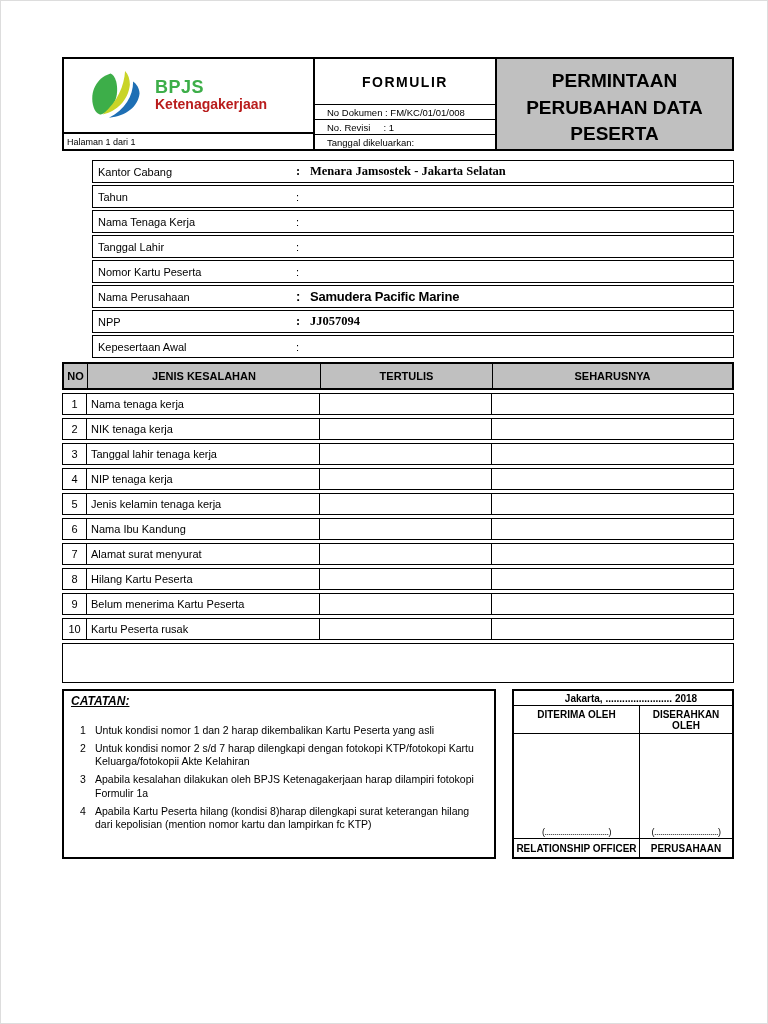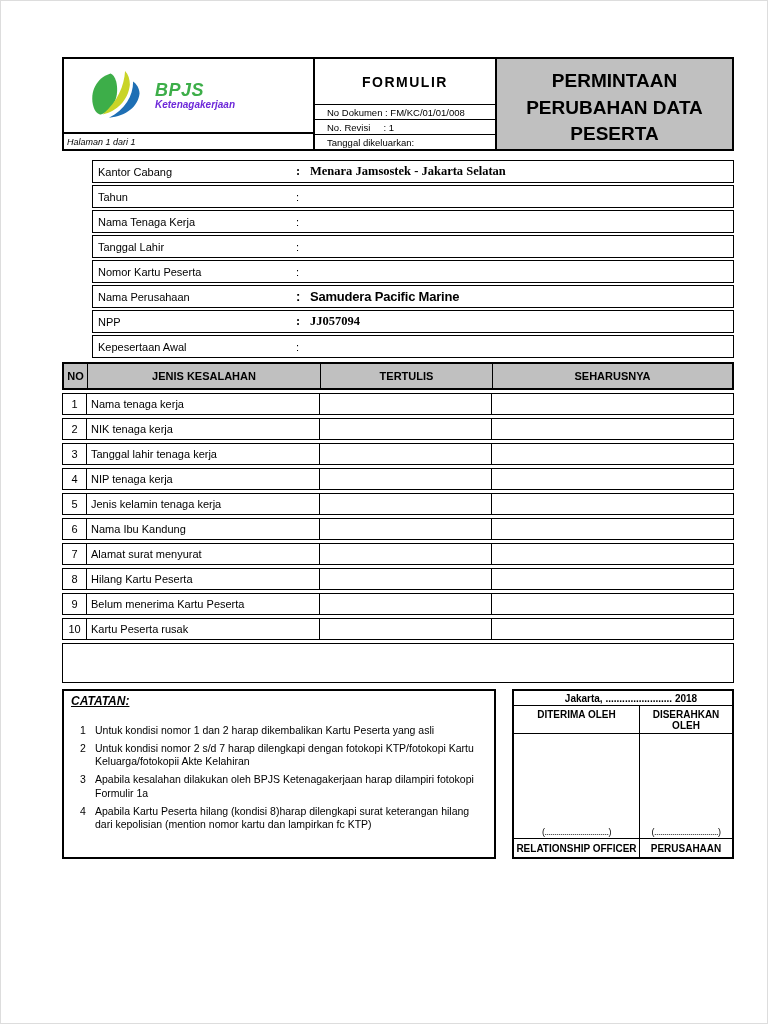--- a/index.html
+++ b/index.html
@@ -5,24 +5,24 @@
   html,body { margin:0; padding:0; background:#f2f2f2; }
   .canvas {
     position:relative; width:768px; height:1024px; margin:0 auto;
     background:#ffffff; border:1px solid #ddd; box-sizing:border-box;
     font-family:"Liberation Sans", sans-serif; color:#000;
   }
   .form { position:absolute; left:61px; top:56px; width:672px; }
 
   
   .header { display:flex; border:2px solid #000; height:94px; box-sizing:border-box; }
-  .h-left { width:251px; border-right:2px solid #000; display:flex; flex-direction:column; box-sizing:border-box;font-style:italic; }
+  .h-left { width:251px; border-right:2px solid #000; display:flex; flex-direction:column; box-sizing:border-box; }
   .logo-cell { flex:1; display:flex; align-items:center; padding-left:24px; gap:9px; }
   .logo-text .bpjs { color:#3DAE49; font-weight:bold; font-size:18px; letter-spacing:0.5px; line-height:1; }
-  .logo-text .ketenaga { color:#6d28d9; font-weight:bold; font-size:10px; line-height:1.15; }
+  .logo-text .ketenaga { color:#b91c1c; font-weight:bold; font-size:14px; line-height:1.15; }
   .halaman { border-top:2px solid #000; font-size:9px; padding:3px 3px 2px 3px; }
   .h-mid { width:182px; border-right:2px solid #000; display:flex; flex-direction:column; box-sizing:border-box; }
   .formulir { flex:1; display:flex; align-items:center; justify-content:center; font-weight:bold; font-size:14px; letter-spacing:1.5px; }
   .hrow { border-top:1.5px solid #000; font-size:9.5px; padding:2px 4px 1px 12px; white-space:pre; }
   .h-right { flex:1; background:#C0C0C0; font-weight:bold; font-size:19px; text-align:center; padding-top:9px; line-height:1.4; }
 
   
   .fields { margin-top:9px; }
   .frow { border:1.5px solid #000; height:23px; margin-bottom:2px; display:flex; align-items:center; font-size:11px; padding-left:5px; box-sizing:border-box;margin-left:30px; }
   .flabel { width:198px; flex-shrink:0; }

